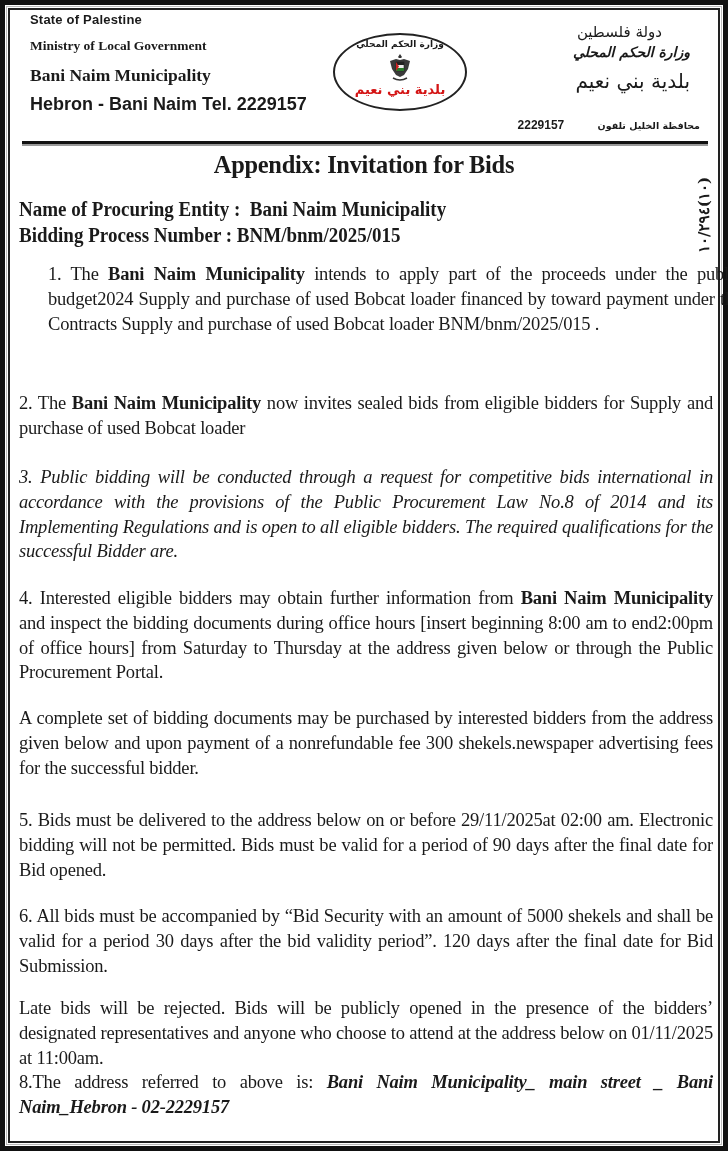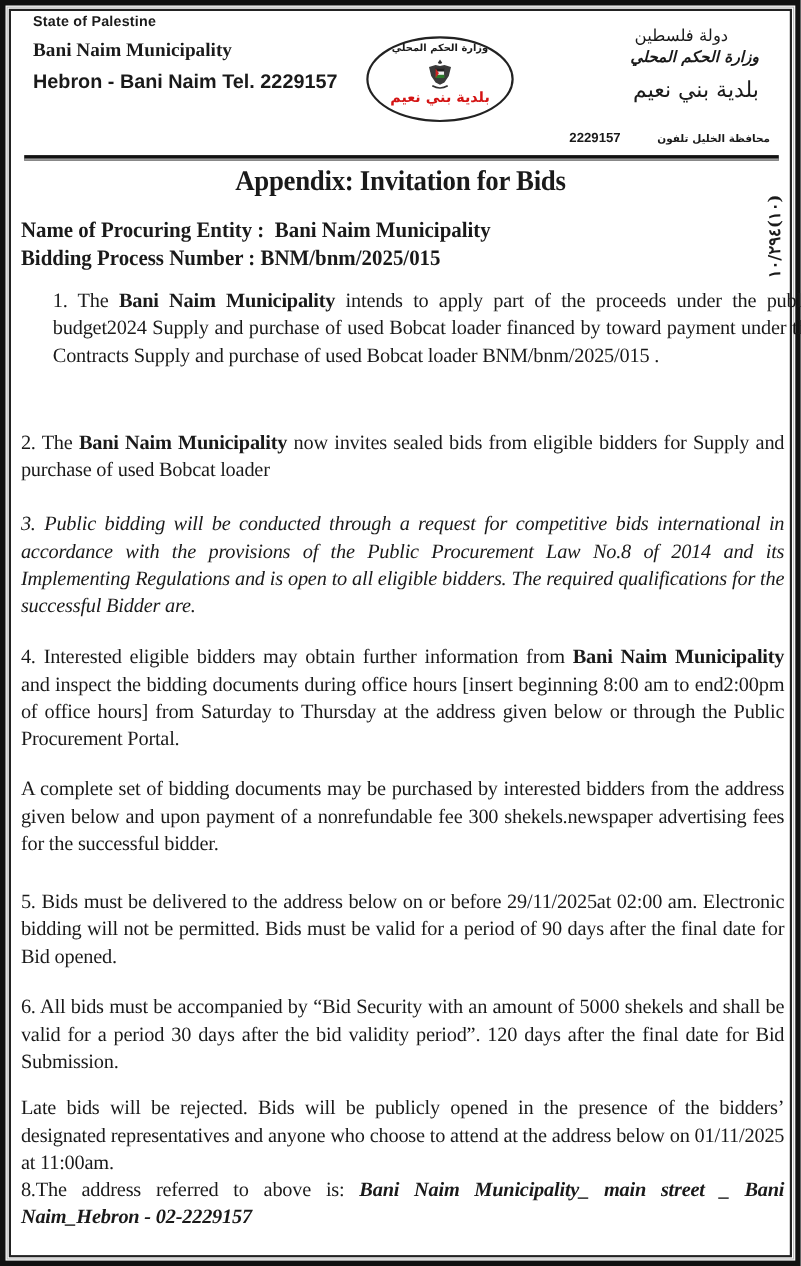--- a/index.html
+++ b/index.html
@@ -52,20 +52,21 @@
 </style>
 </head>
 <body>
 
 <div class="frame-outer"></div>
 <div class="frame-gap"></div>
 <div class="frame-inner"></div>
 
 <div class="hdr-left">
   <div class="l1">State of Palestine</div>
+  <div class="l2">Ministry of Local Government</div>
   <div class="l3">Bani Naim Municipality</div>
   <div class="l4">Hebron - Bani Naim Tel. 2229157</div>
 </div>
 
 <div class="logo">
   <div class="oval"></div>
   <div class="ar-top" dir="rtl">وزارة الحكم المحلي</div>
   <svg class="eagle" viewBox="0 0 24 30">
     <path d="M12 1 L14 4 L13 5 L11 5 L10 4 Z" fill="#333"></path>
     <path d="M2 8 L8 6 L12 7 L16 6 L22 8 L20 16 L16 22 L12 24 L8 22 L4 16 Z" fill="#3a3a3a"></path>

